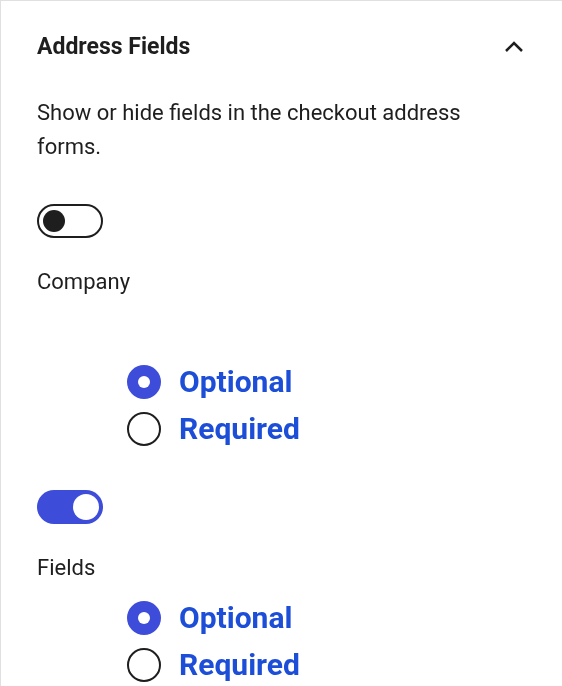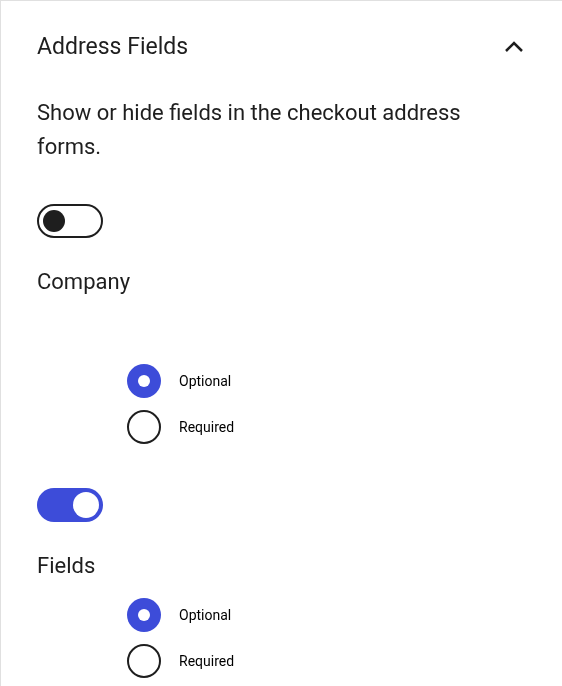--- a/index.html
+++ b/index.html
@@ -16,21 +16,21 @@
     height: 100%;
   }
   .panel-header {
     display: flex;
     justify-content: space-between;
     align-items: center;
     margin-bottom: 36px;
   }
   .panel-title {
     font-size: 23px;
-    font-weight: 400;
+    font-weight: 700;
     color: #1e1e1e;
   }
   .chevron {
     width: 24px;
     height: 24px;
     display: flex;
     align-items: center;
     justify-content: center;
     cursor: pointer;
   }
@@ -122,22 +122,23 @@
     background: #3d4cd9;
   }
   .radio.checked::after {
     content: '';
     width: 12px;
     height: 12px;
     border-radius: 50%;
     background: #fff;
   }
   .radio-label {
-    font-size: 14px;
-    color: #000000;
+    font-size: 30px;
+    color: #1d4ed8;
+    font-weight: bold;
   }
   .field-block {
     margin-bottom: 12px;
   }
 </style>
 </head>
 <body>
 
 <div class="panel">
   <div class="panel-header">

